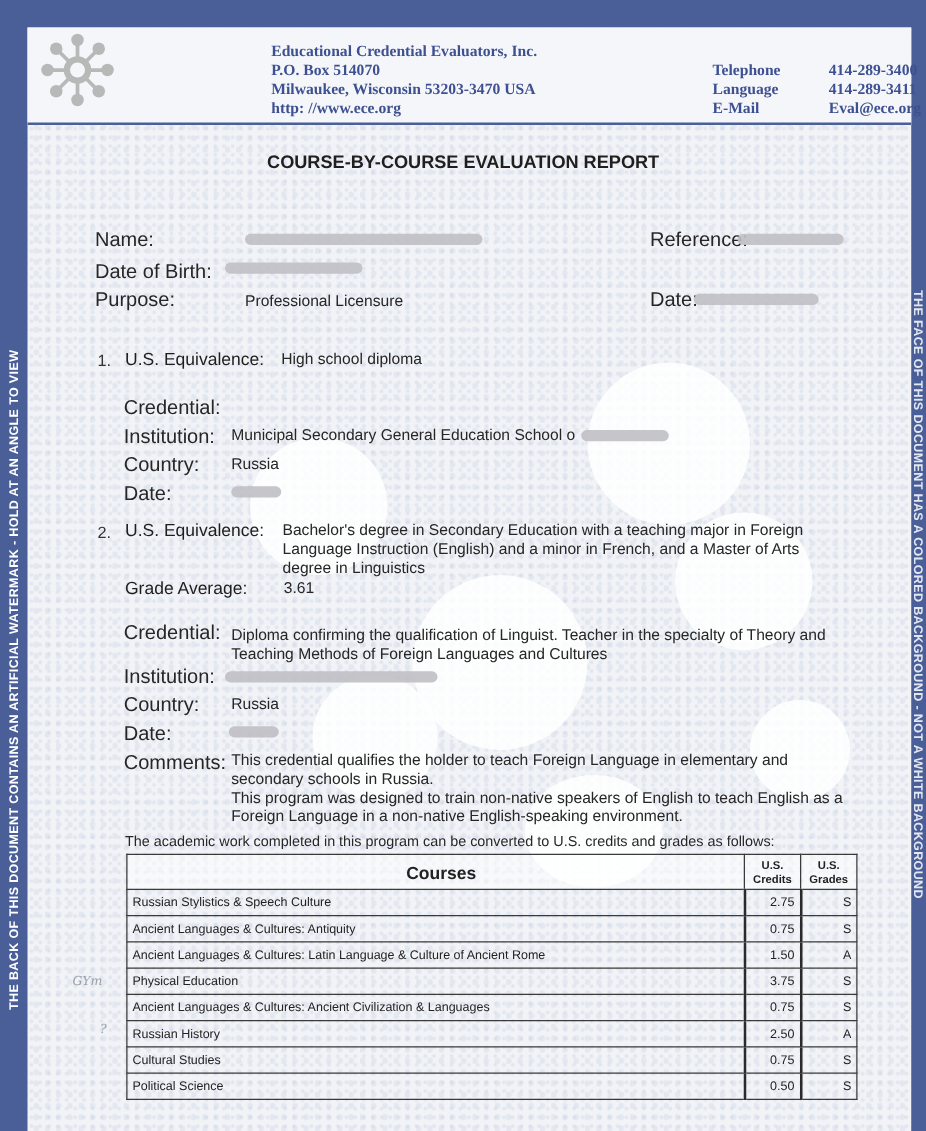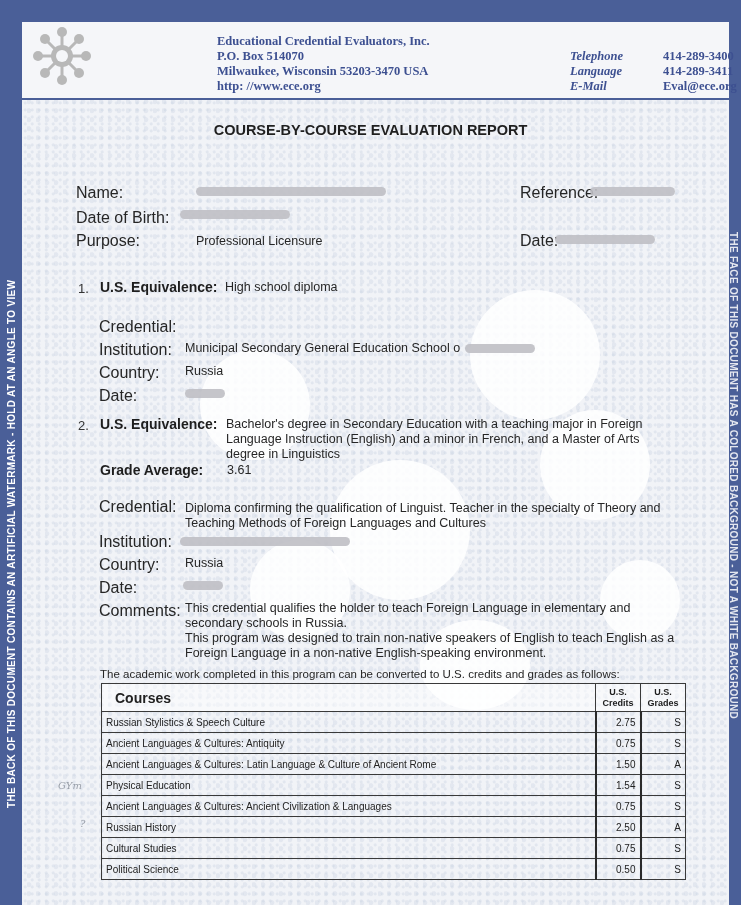--- a/index.html
+++ b/index.html
@@ -28,32 +28,32 @@
   .watermark-blobs div { position:absolute; border-radius:50%; background:rgba(255,255,255,.85); }
   .header {
     position:absolute; left:22px; top:22px; width:707px; height:76px;
     background:#f5f6f9; border-bottom:2px solid #4a5f98;
   }
   .logo { position:absolute; left:10px; top:4px; width:60px; height:60px; }
   .ece-word { position:absolute; left:88px; top:14px; font-size:38px; font-weight:bold; color:#3f4f8d; letter-spacing:6px; font-family:"DejaVu Sans", sans-serif; }
   .org { position:absolute; left:195px; top:12px; font-family:"Liberation Serif", serif; font-weight:bold; color:#3d5091; font-size:12.5px; line-height:15px; }
   .contacts { position:absolute; left:548px; top:27px; font-family:"Liberation Serif", serif; font-weight:bold; color:#3d5091; font-size:12.5px; line-height:15px; }
   .contacts .row { display:flex; }
-  .contacts .lab { width:93px;font-style:italic; }
+  .contacts .lab { width:93px; }
   .title { position:absolute; left:0; width:741px; top:122px; text-align:center; font-weight:bold; font-size:14.5px; color:#1f1f1f; }
   .lbl { position:absolute; font-size:16px; color:#262626; }
   .val { position:absolute; font-size:12.5px; color:#262626;text-align:center; }
   .redact { position:absolute; height:9px; background:#bfbfc4; border-radius:5px; opacity:.9; }
-  .eq-head { position:absolute; font-size:14px; font-weight:bold; color:#1e1e1e; }
+  .eq-head { position:absolute; font-size:14px; font-weight:normal; color:#1e1e1e; }
   .num { position:absolute; font-size:13px; color:#333; }
   .para { position:absolute; font-size:12.5px; line-height:15px; color:#262626; }
   table.courses { position:absolute; left:101px; top:683px; width:585px; border-collapse:collapse; font-size:10px; color:#222; }
   table.courses td, table.courses th { border:1px solid #3a3a3a; padding:0 4px; }
   table.courses th { height:27px; background:rgba(255,255,255,.5); }
-  table.courses th.c-courses { text-align:left; font-size:14px; padding-left:13px; }
+  table.courses th.c-courses { text-align:center; font-size:14px; padding-left:13px; }
   table.courses th.c-num { font-size:9px; width:36px; text-align:center; line-height:11px; }
   table.courses td { height:20px; }
   table.courses td.n { text-align:right; }
   table.courses td.sep { border-left:2px solid #2a2a2a; }
   .note { position:absolute; font-family:"DejaVu Serif", serif; font-size:10px; color:#9aa0aa; font-style:italic; }
 </style>
 </head>
 <body>
 
 <div class="page">
@@ -189,21 +189,21 @@
           <td class="n sep">0.75</td>
           <td class="n sep">S</td>
         </tr>
       <tr>
           <td>Ancient Languages &amp; Cultures: Latin Language &amp; Culture of Ancient Rome</td>
           <td class="n sep">1.50</td>
           <td class="n sep">A</td>
         </tr>
       <tr>
           <td>Physical Education</td>
-          <td class="n sep">1.54</td>
+          <td class="n sep">3.75</td>
           <td class="n sep">S</td>
         </tr>
       <tr>
           <td>Ancient Languages &amp; Cultures: Ancient Civilization &amp; Languages</td>
           <td class="n sep">0.75</td>
           <td class="n sep">S</td>
         </tr>
       <tr>
           <td>Russian History</td>
           <td class="n sep">2.50</td>

